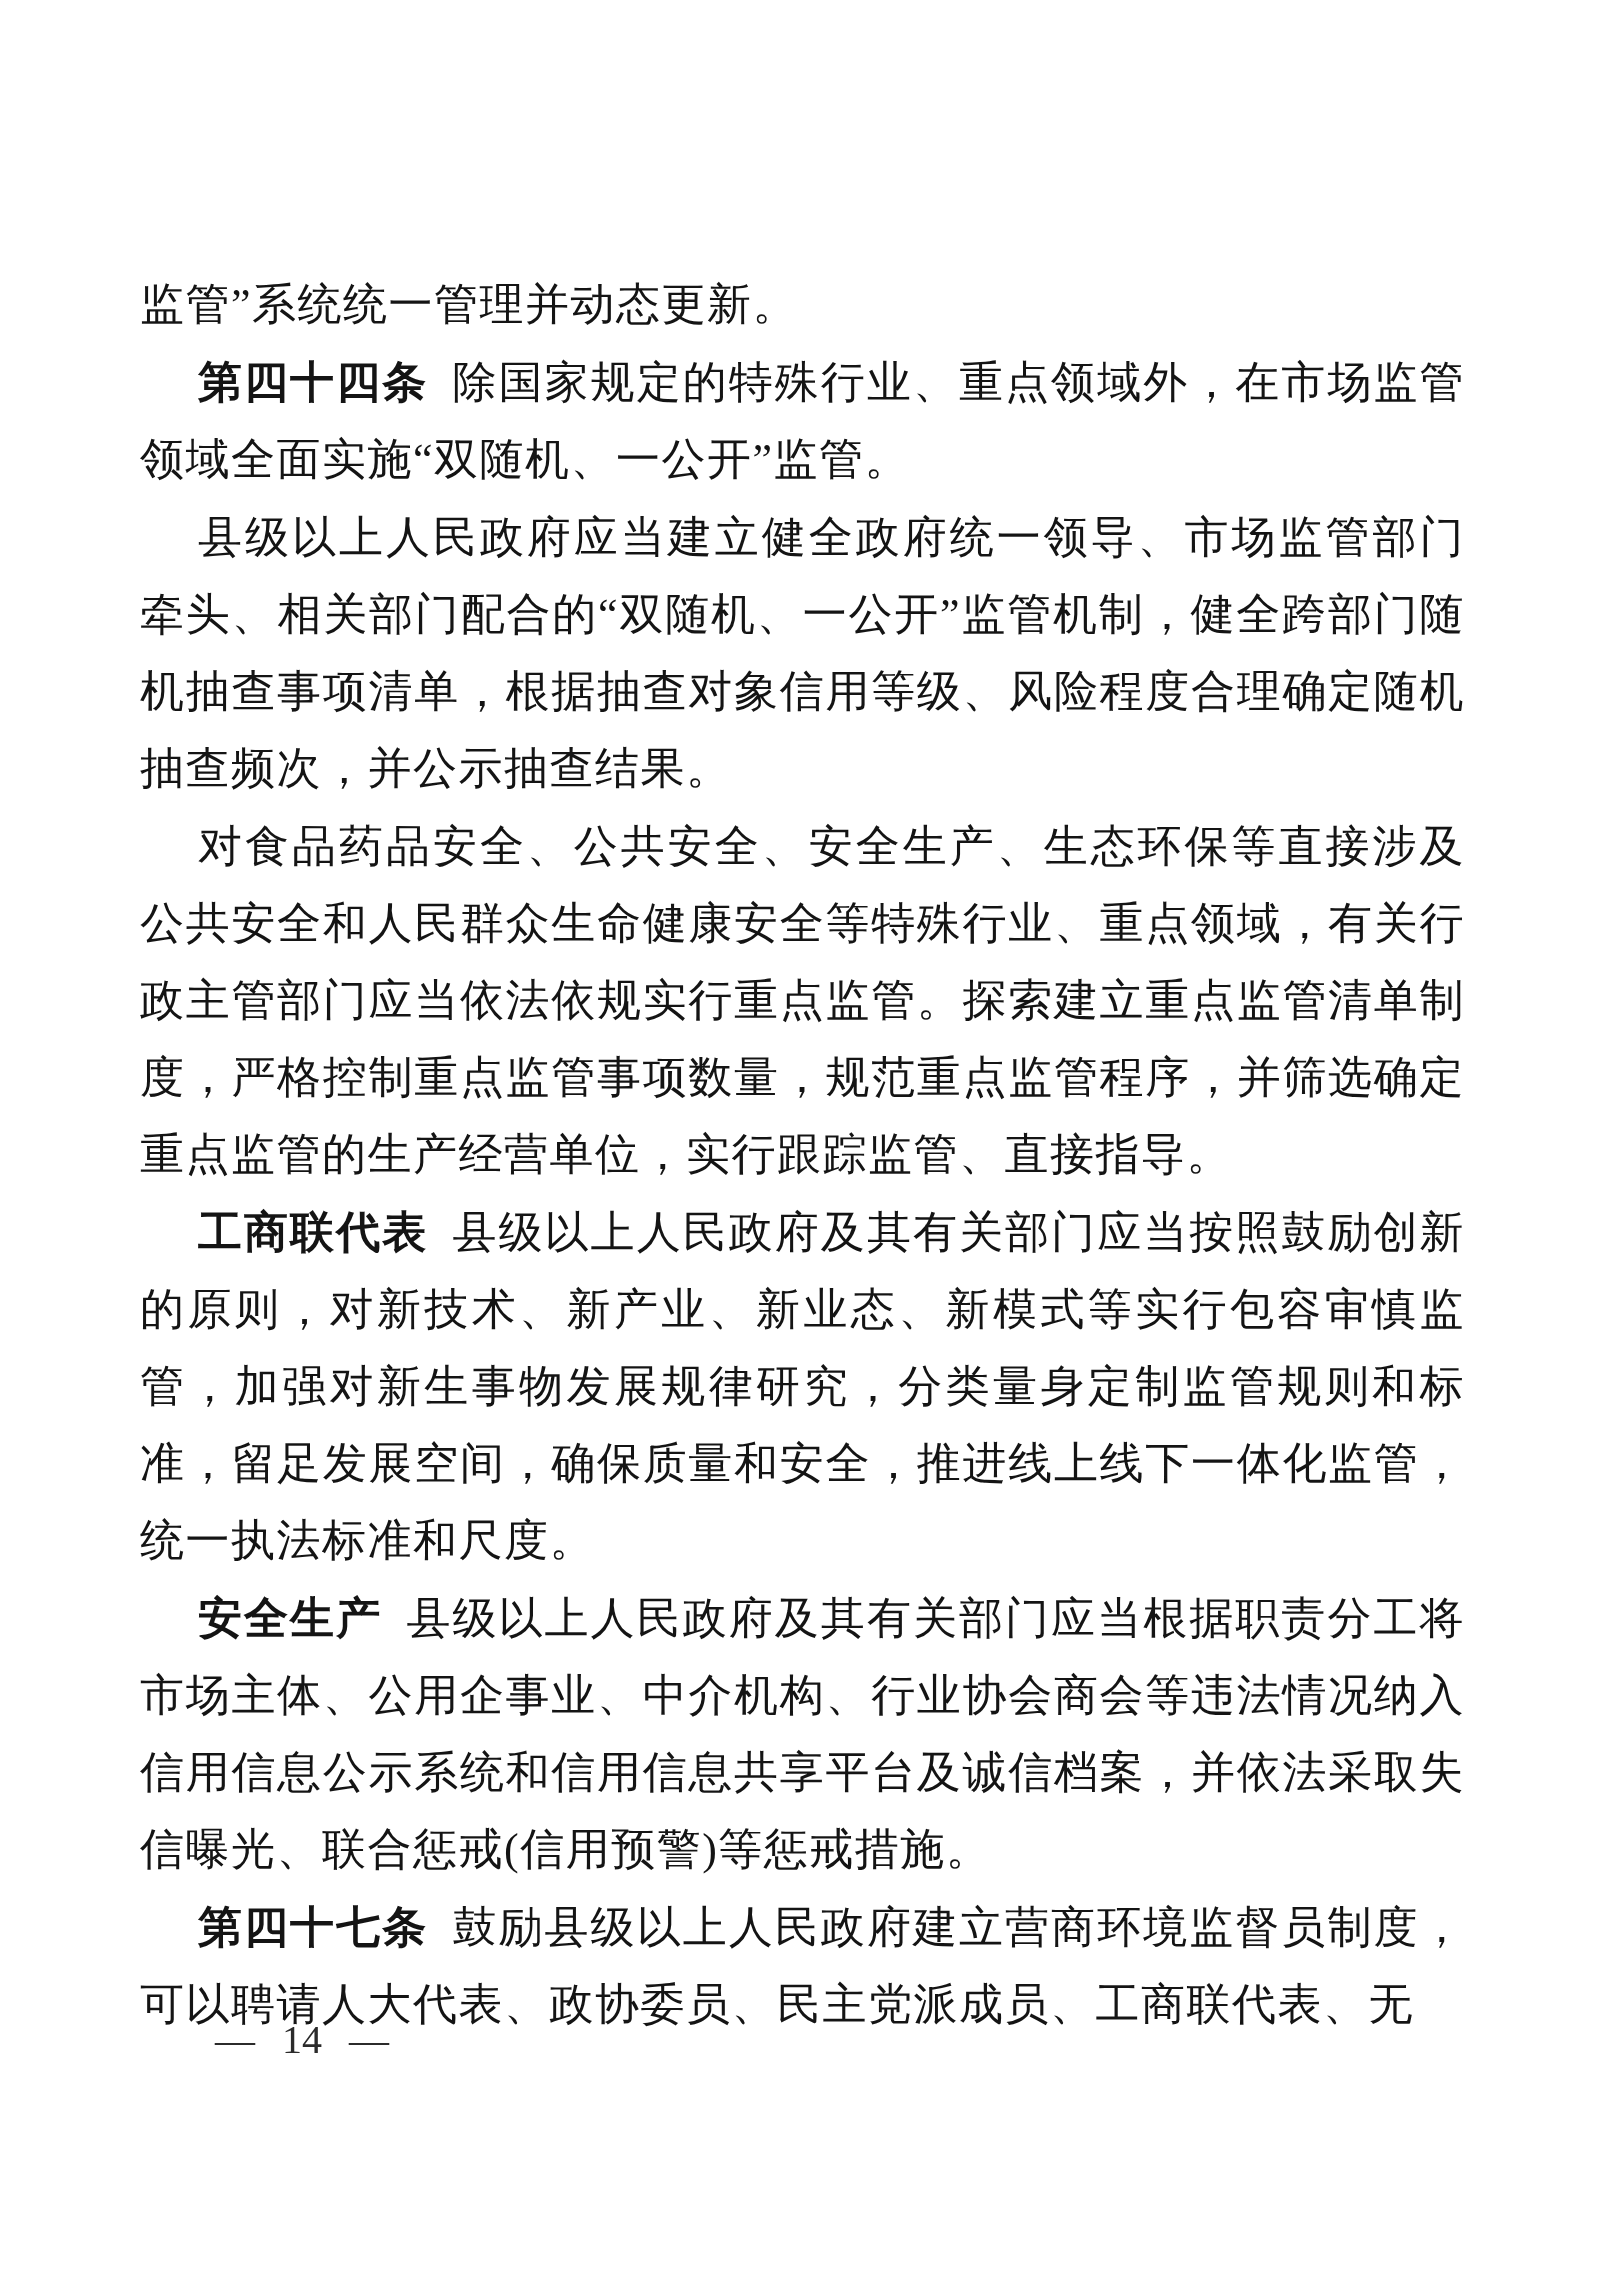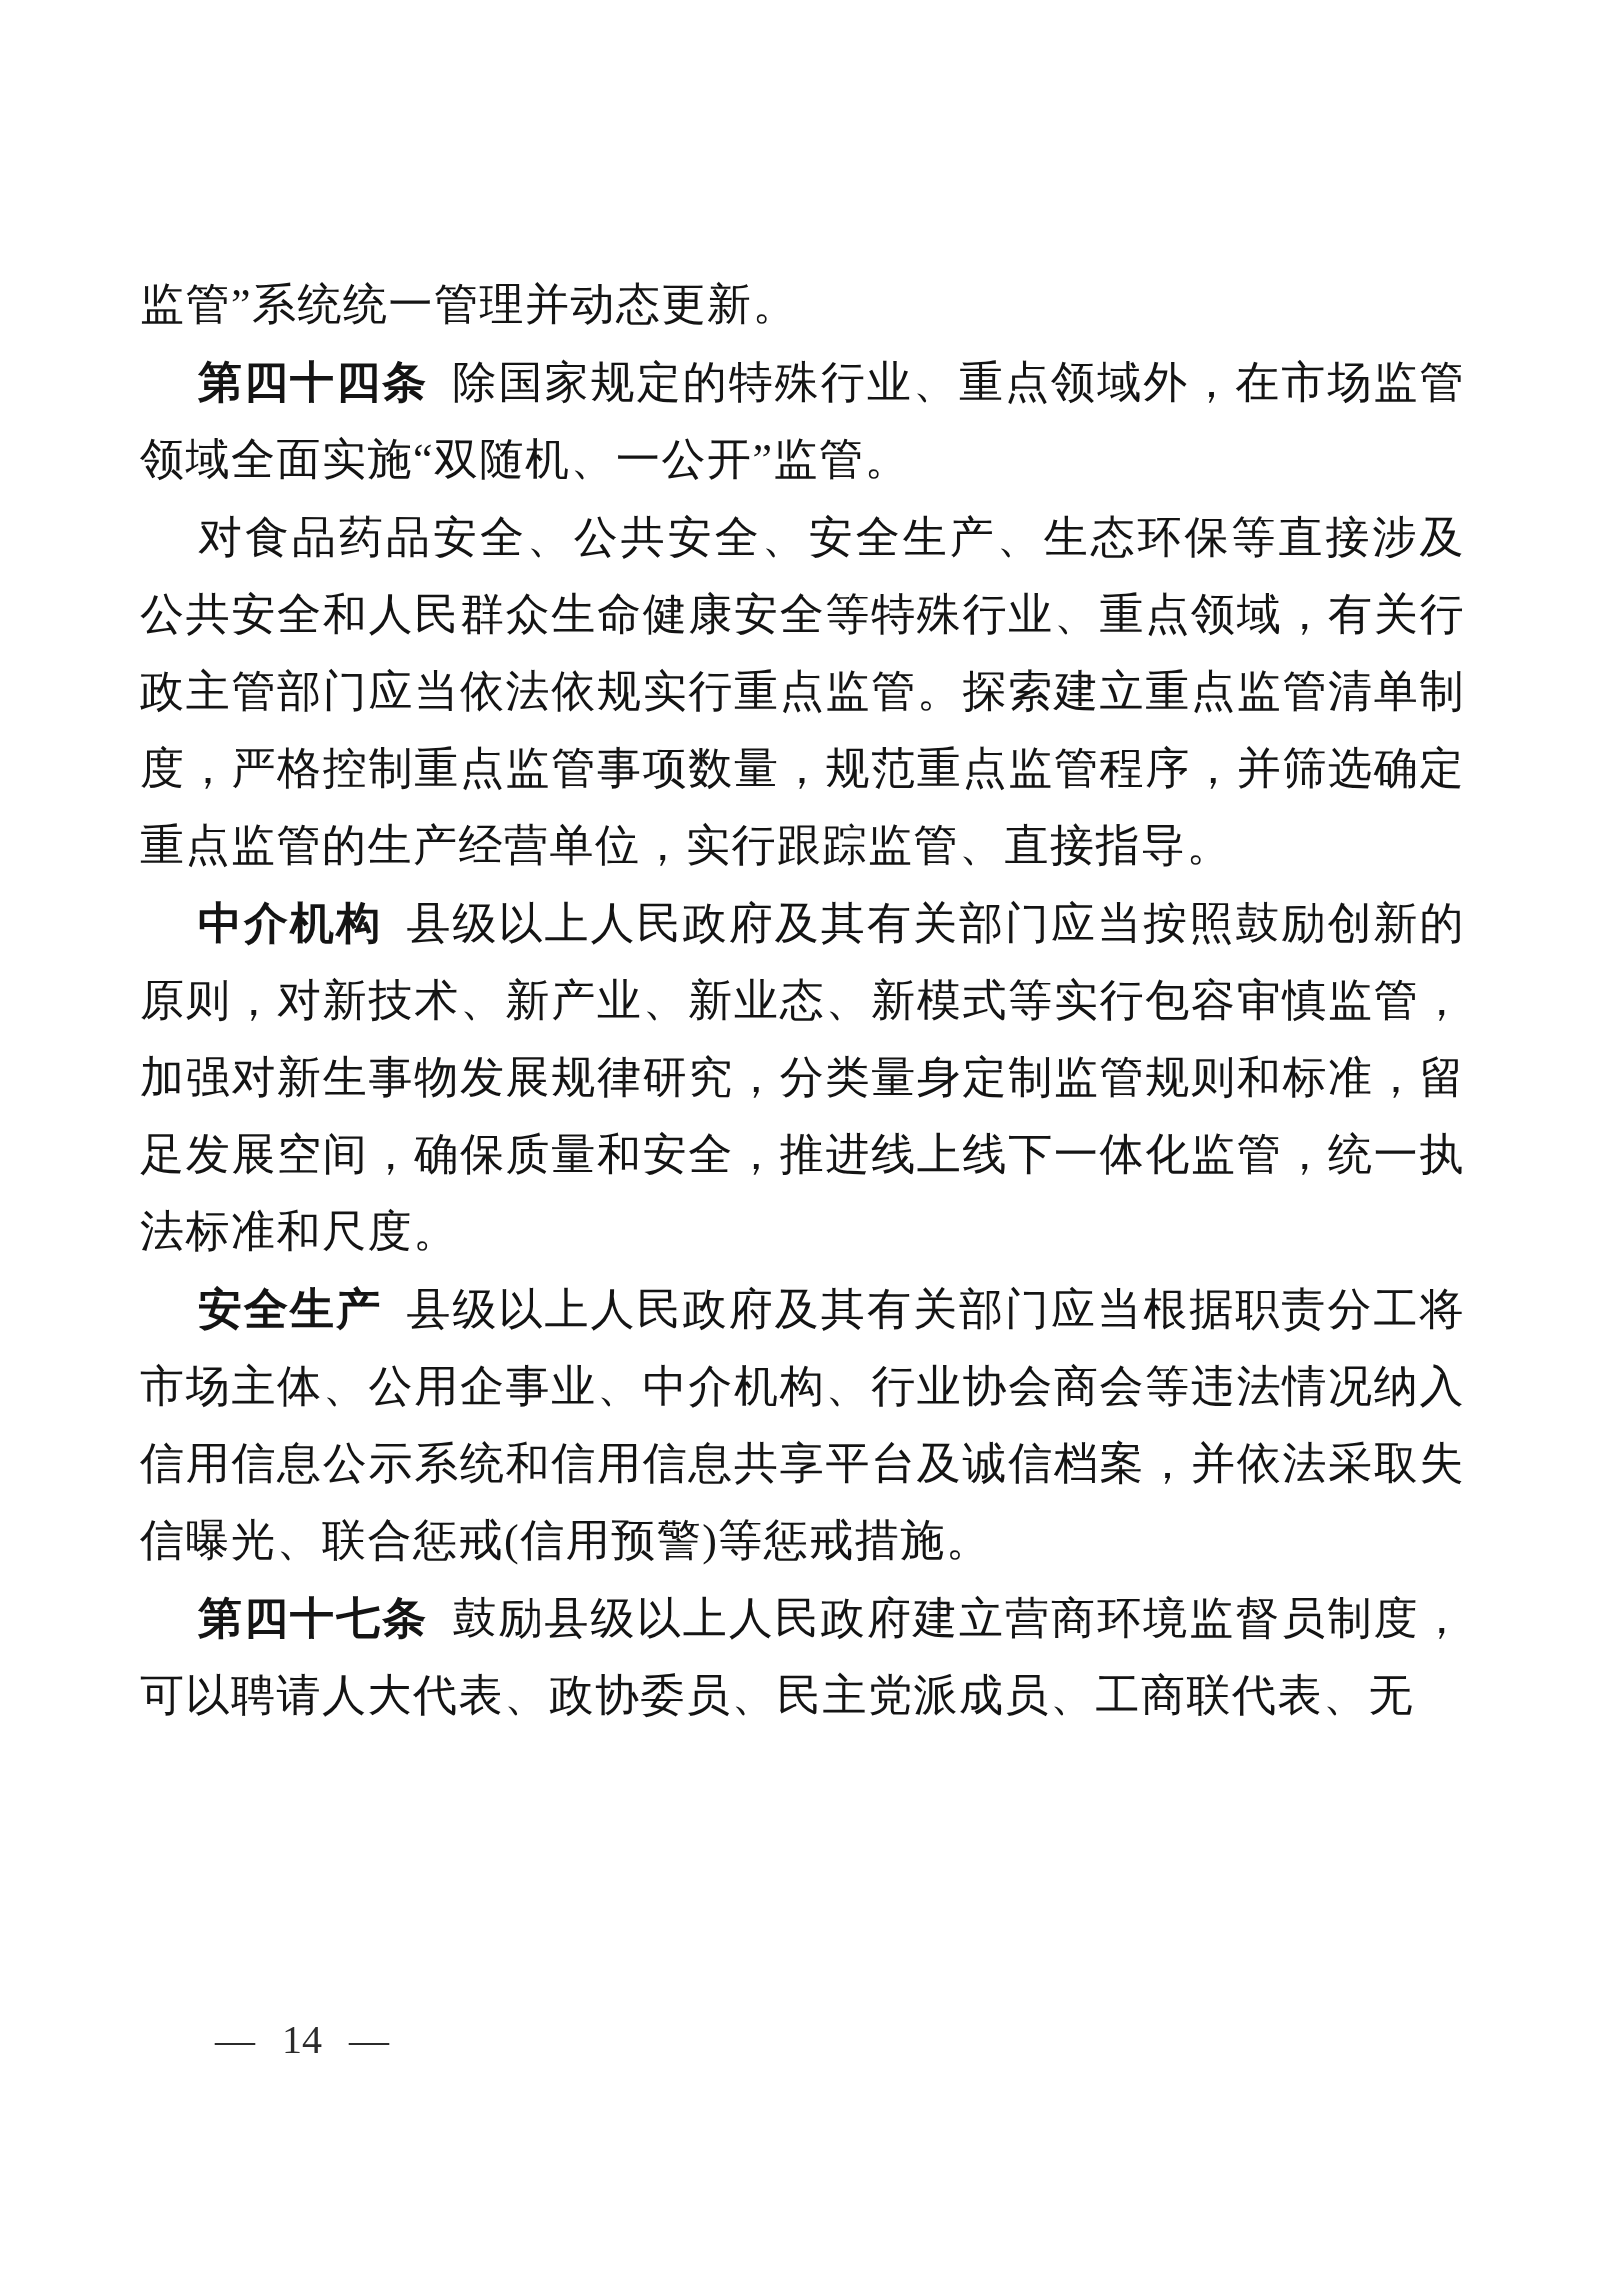--- a/index.html
+++ b/index.html
@@ -50,24 +50,25 @@
 </head>
 <body>
 
 <div class="page">
 
   <main class="doc-body" id="doc-body">
     <p class="para"><span class="article-head"></span><span class="para-text">监管”系统统一管理并动态更新。</span></p>
 
     <p class="para indented"><span class="article-head has-head">第四十四条</span><span class="para-text">除国家规定的特殊行业、重点领域外，在市场监管领域全面实施“双随机、一公开”监管。</span></p>
 
+    <p class="para indented"><span class="article-head"></span><span class="para-text">县级以上人民政府应当建立健全政府统一领导、市场监管部门牵头、相关部门配合的“双随机、一公开”监管机制，健全跨部门随机抽查事项清单，根据抽查对象信用等级、风险程度合理确定随机抽查频次，并公示抽查结果。</span></p>
 
     <p class="para indented"><span class="article-head"></span><span class="para-text">对食品药品安全、公共安全、安全生产、生态环保等直接涉及公共安全和人民群众生命健康安全等特殊行业、重点领域，有关行政主管部门应当依法依规实行重点监管。探索建立重点监管清单制度，严格控制重点监管事项数量，规范重点监管程序，并筛选确定重点监管的生产经营单位，实行跟踪监管、直接指导。</span></p>
 
-    <p class="para indented"><span class="article-head has-head">中介机构</span><span class="para-text">县级以上人民政府及其有关部门应当按照鼓励创新的原则，对新技术、新产业、新业态、新模式等实行包容审慎监管，加强对新生事物发展规律研究，分类量身定制监管规则和标准，留足发展空间，确保质量和安全，推进线上线下一体化监管，统一执法标准和尺度。</span></p>
+    <p class="para indented"><span class="article-head has-head">工商联代表</span><span class="para-text">县级以上人民政府及其有关部门应当按照鼓励创新的原则，对新技术、新产业、新业态、新模式等实行包容审慎监管，加强对新生事物发展规律研究，分类量身定制监管规则和标准，留足发展空间，确保质量和安全，推进线上线下一体化监管，统一执法标准和尺度。</span></p>
 
     <p class="para indented"><span class="article-head has-head">安全生产</span><span class="para-text">县级以上人民政府及其有关部门应当根据职责分工将市场主体、公用企事业、中介机构、行业协会商会等违法情况纳入信用信息公示系统和信用信息共享平台及诚信档案，并依法采取失信曝光、联合惩戒(信用预警)等惩戒措施。</span></p>
 
     <p class="para indented"><span class="article-head has-head">第四十七条</span><span class="para-text">鼓励县级以上人民政府建立营商环境监督员制度，可以聘请人大代表、政协委员、民主党派成员、工商联代表、无</span></p>
   </main>
 
   <footer class="page-footer">
     <span>—</span>
     <span>14</span>
     <span>—</span>

